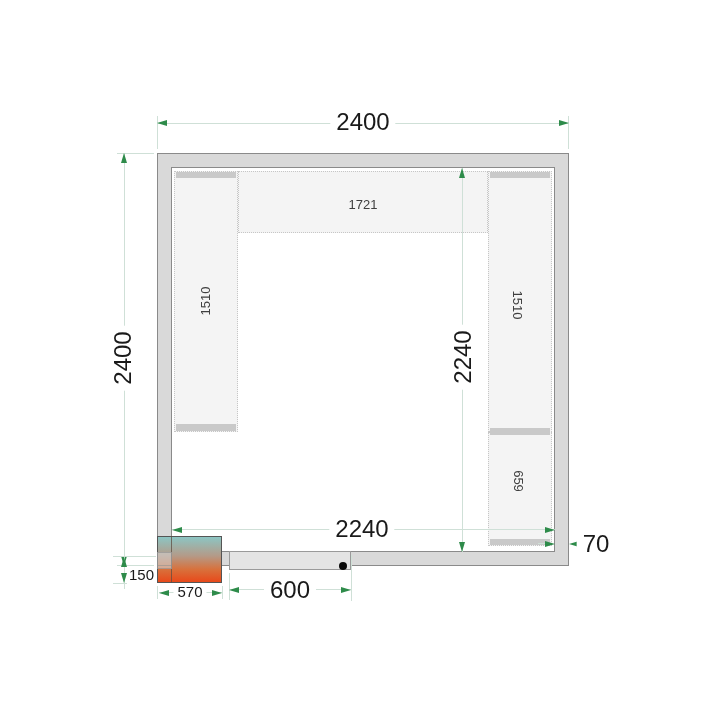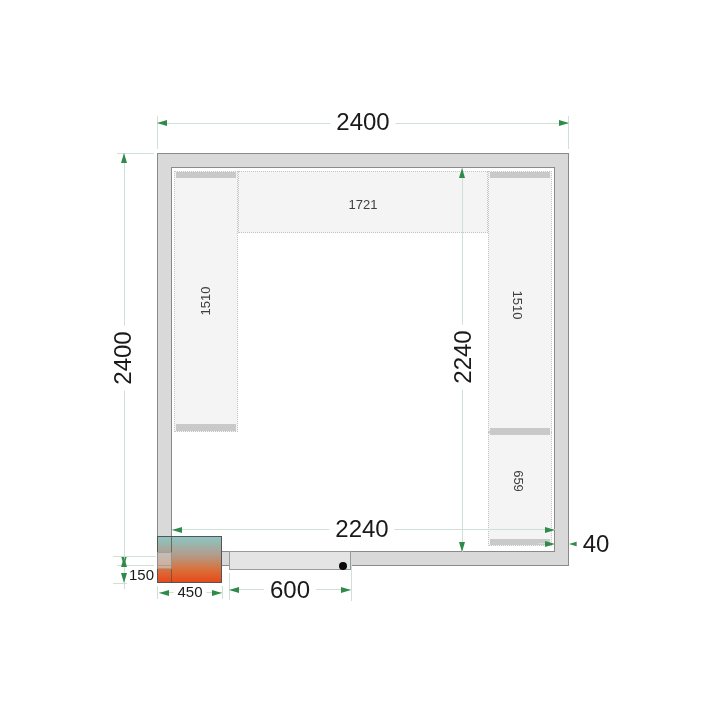--- a/index.html
+++ b/index.html
@@ -79,35 +79,35 @@
 
   <div class="abs dline" style="left:172px;top:529px;width:383px;height:1px;"></div>
   <div class="arr l" style="left:172px;top:527px;"></div>
   <div class="arr r" style="left:545px;top:527px;"></div>
   <div class="dlab" style="left:362px;top:529px;">2240</div>
 
   <div class="abs dline" style="left:538px;top:543px;width:8px;height:1px;"></div>
   <div class="arr r" style="left:545px;top:541px;"></div>
   <div class="arr l" style="left:569px;top:541px;"></div>
   <div class="abs dline" style="left:579px;top:543px;width:8px;height:1px;"></div>
-  <div class="dlab" style="left:596px;top:544px;">40</div>
+  <div class="dlab" style="left:596px;top:544px;">70</div>
 
   <div class="abs dline" style="left:229px;top:573px;width:1px;height:27px;"></div>
   <div class="abs dline" style="left:351px;top:555px;width:1px;height:46px;"></div>
   <div class="abs dline" style="left:229px;top:589px;width:122px;height:1px;"></div>
   <div class="arr l" style="left:229px;top:587px;"></div>
   <div class="arr r" style="left:341px;top:587px;"></div>
   <div class="dlab" style="left:290px;top:590px;">600</div>
 
   <div class="abs dline" style="left:157px;top:586px;width:1px;height:13px;"></div>
   <div class="abs dline" style="left:222px;top:586px;width:1px;height:13px;"></div>
   <div class="abs dline" style="left:159px;top:592px;width:63px;height:1px;"></div>
   <div class="arr l" style="left:159px;top:590px;"></div>
   <div class="arr r" style="left:212px;top:590px;"></div>
-  <div class="dlab med" style="left:190px;top:592px;">450</div>
+  <div class="dlab med" style="left:190px;top:592px;">570</div>
 
   <div class="abs dline" style="left:113px;top:556px;width:43px;height:1px;"></div>
   <div class="abs dline" style="left:113px;top:583px;width:43px;height:1px;"></div>
   <div class="abs dline" style="left:124px;top:551px;width:1px;height:38px;"></div>
   <div class="arr u" style="left:121px;top:557px;"></div>
   <div class="arr d" style="left:121px;top:573px;"></div>
   <div class="lab150" style="left:127px;top:567px;">150</div>
 
   <div class="abs unit" style="left:157px;top:536px;width:65px;height:47px;"></div>
   <div class="abs" style="left:171px;top:536px;width:1px;height:47px;background:rgba(95,78,66,0.75);"></div>

